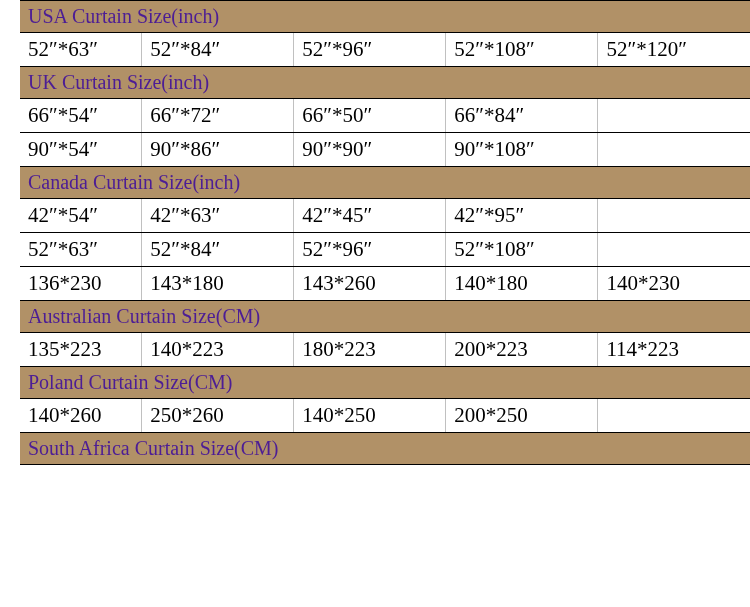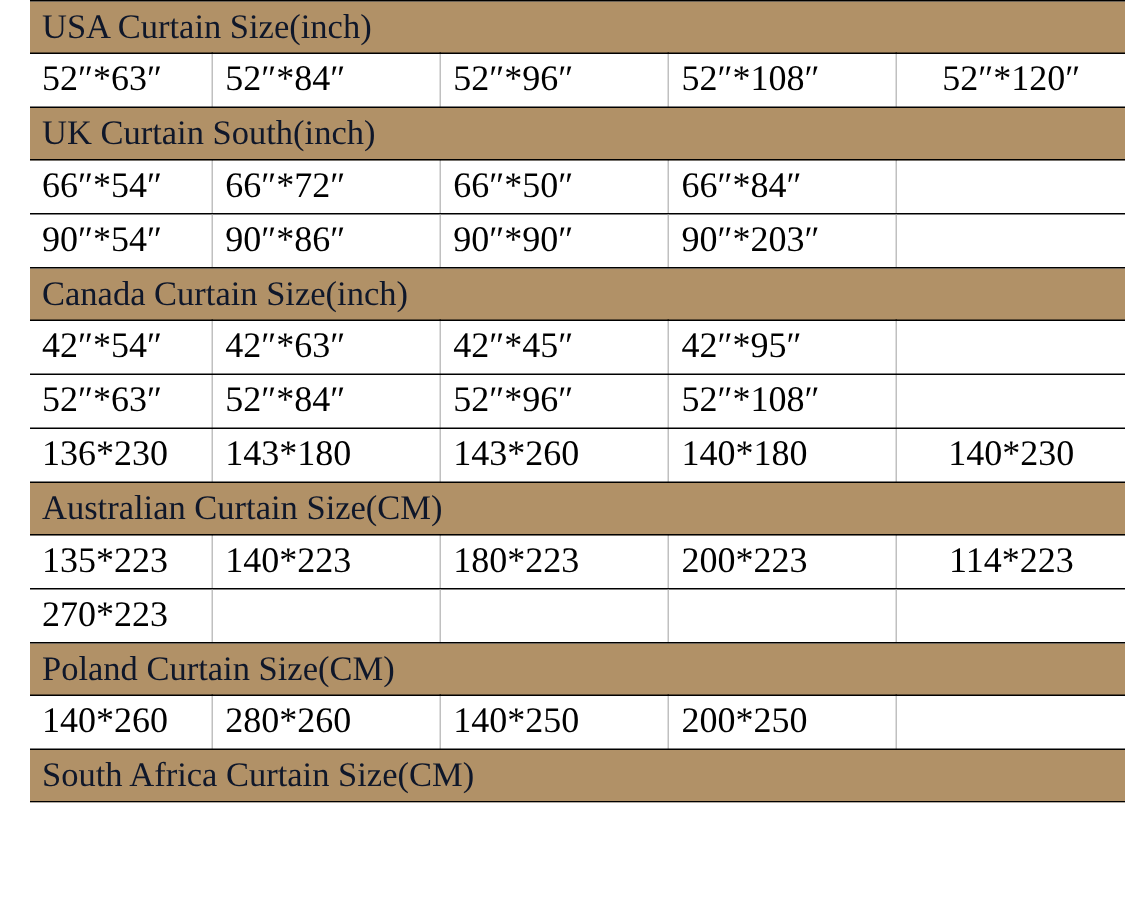--- a/index.html
+++ b/index.html
@@ -12,47 +12,46 @@
       background: #ffffff;
       width: 750px;
     }
     .table {
       width: 100%;
       border-collapse: collapse;
       table-layout: fixed;
     }
     .header-row td {
       background: #b19167;
-      color: #0f172a;
+      color: #4c1d95;
       padding: 4px 8px;
-      font-size: 23px;
+      font-size: 20px;
       border-top: 1px solid #000;
       border-bottom: 1px solid #000;
       border-left: none;
       border-right: none;
       height: 32px;
     }
     .data-row td {
       background: #ffffff;
       color: #000;
       padding: 4px 8px;
-      font-size: 24px;
+      font-size: 21px;
       border-top: 1px solid #000;
       border-bottom: 1px solid #000;
       border-left: 1px solid #c0c0c0;
       border-right: 1px solid #c0c0c0;
       height: 32px;
       white-space: nowrap;
     }
     .data-row td:first-child {
       border-left: none;
     }
     .data-row td:last-child {
       border-right: none;
-      text-align: center;
     }
     .col {
       width: 20%;
     }
     .col-first {
       width: 16%;
     }
     .left-margin {
       padding-left: 20px;
     }
@@ -74,34 +73,34 @@
           <td colspan="5">USA Curtain Size(inch)</td>
         </tr>
         <tr class="data-row">
           <td>52″*63″</td>
           <td>52″*84″</td>
           <td>52″*96″</td>
           <td>52″*108″</td>
           <td>52″*120″</td>
         </tr>
         <tr class="header-row">
-          <td colspan="5">UK Curtain South(inch)</td>
+          <td colspan="5">UK Curtain Size(inch)</td>
         </tr>
         <tr class="data-row">
           <td>66″*54″</td>
           <td>66″*72″</td>
           <td>66″*50″</td>
           <td>66″*84″</td>
           <td></td>
         </tr>
         <tr class="data-row">
           <td>90″*54″</td>
           <td>90″*86″</td>
           <td>90″*90″</td>
-          <td>90″*203″</td>
+          <td>90″*108″</td>
           <td></td>
         </tr>
         <tr class="header-row">
           <td colspan="5">Canada Curtain Size(inch)</td>
         </tr>
         <tr class="data-row">
           <td>42″*54″</td>
           <td>42″*63″</td>
           <td>42″*45″</td>
           <td>42″*95″</td>
@@ -124,33 +123,26 @@
         <tr class="header-row">
           <td colspan="5">Australian Curtain Size(CM)</td>
         </tr>
         <tr class="data-row">
           <td>135*223</td>
           <td>140*223</td>
           <td>180*223</td>
           <td>200*223</td>
           <td>114*223</td>
         </tr>
-        <tr class="data-row">
-          <td>270*223</td>
-          <td></td>
-          <td></td>
-          <td></td>
-          <td></td>
-        </tr>
         <tr class="header-row">
           <td colspan="5">Poland Curtain Size(CM)</td>
         </tr>
         <tr class="data-row">
           <td>140*260</td>
-          <td>280*260</td>
+          <td>250*260</td>
           <td>140*250</td>
           <td>200*250</td>
           <td></td>
         </tr>
         <tr class="header-row">
           <td colspan="5">South Africa Curtain Size(CM)</td>
         </tr>
       </tbody>
 </table>
 </div>

